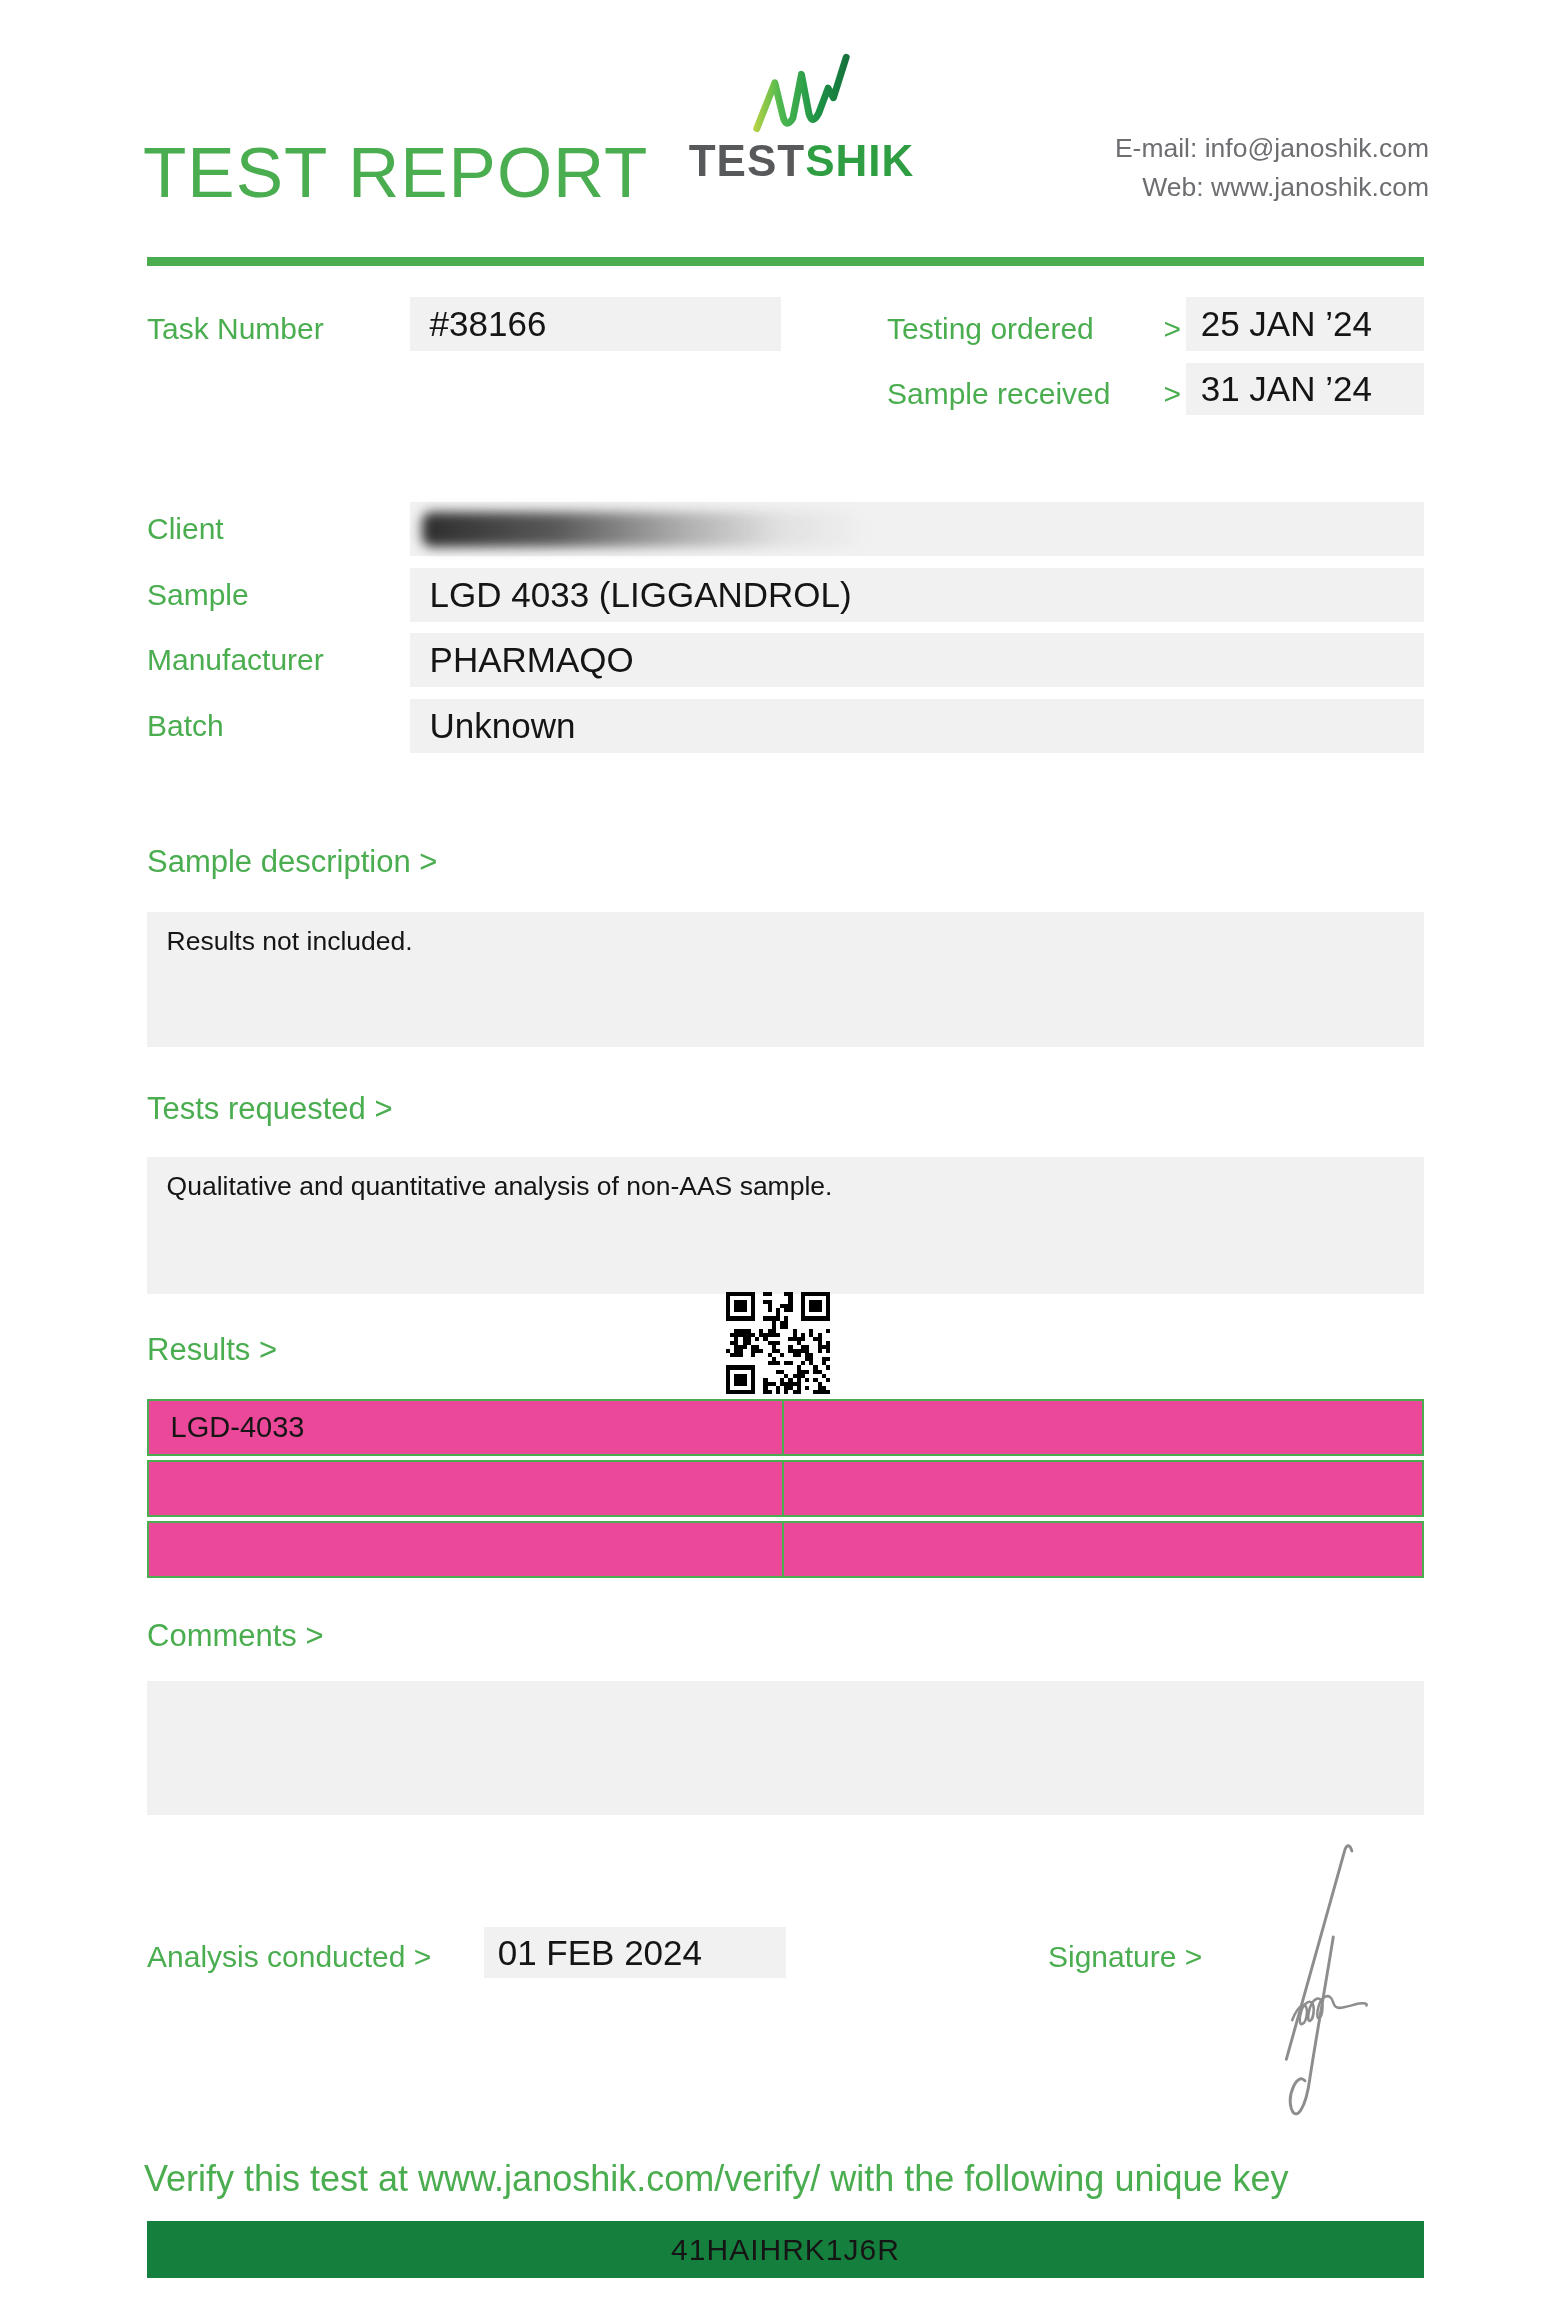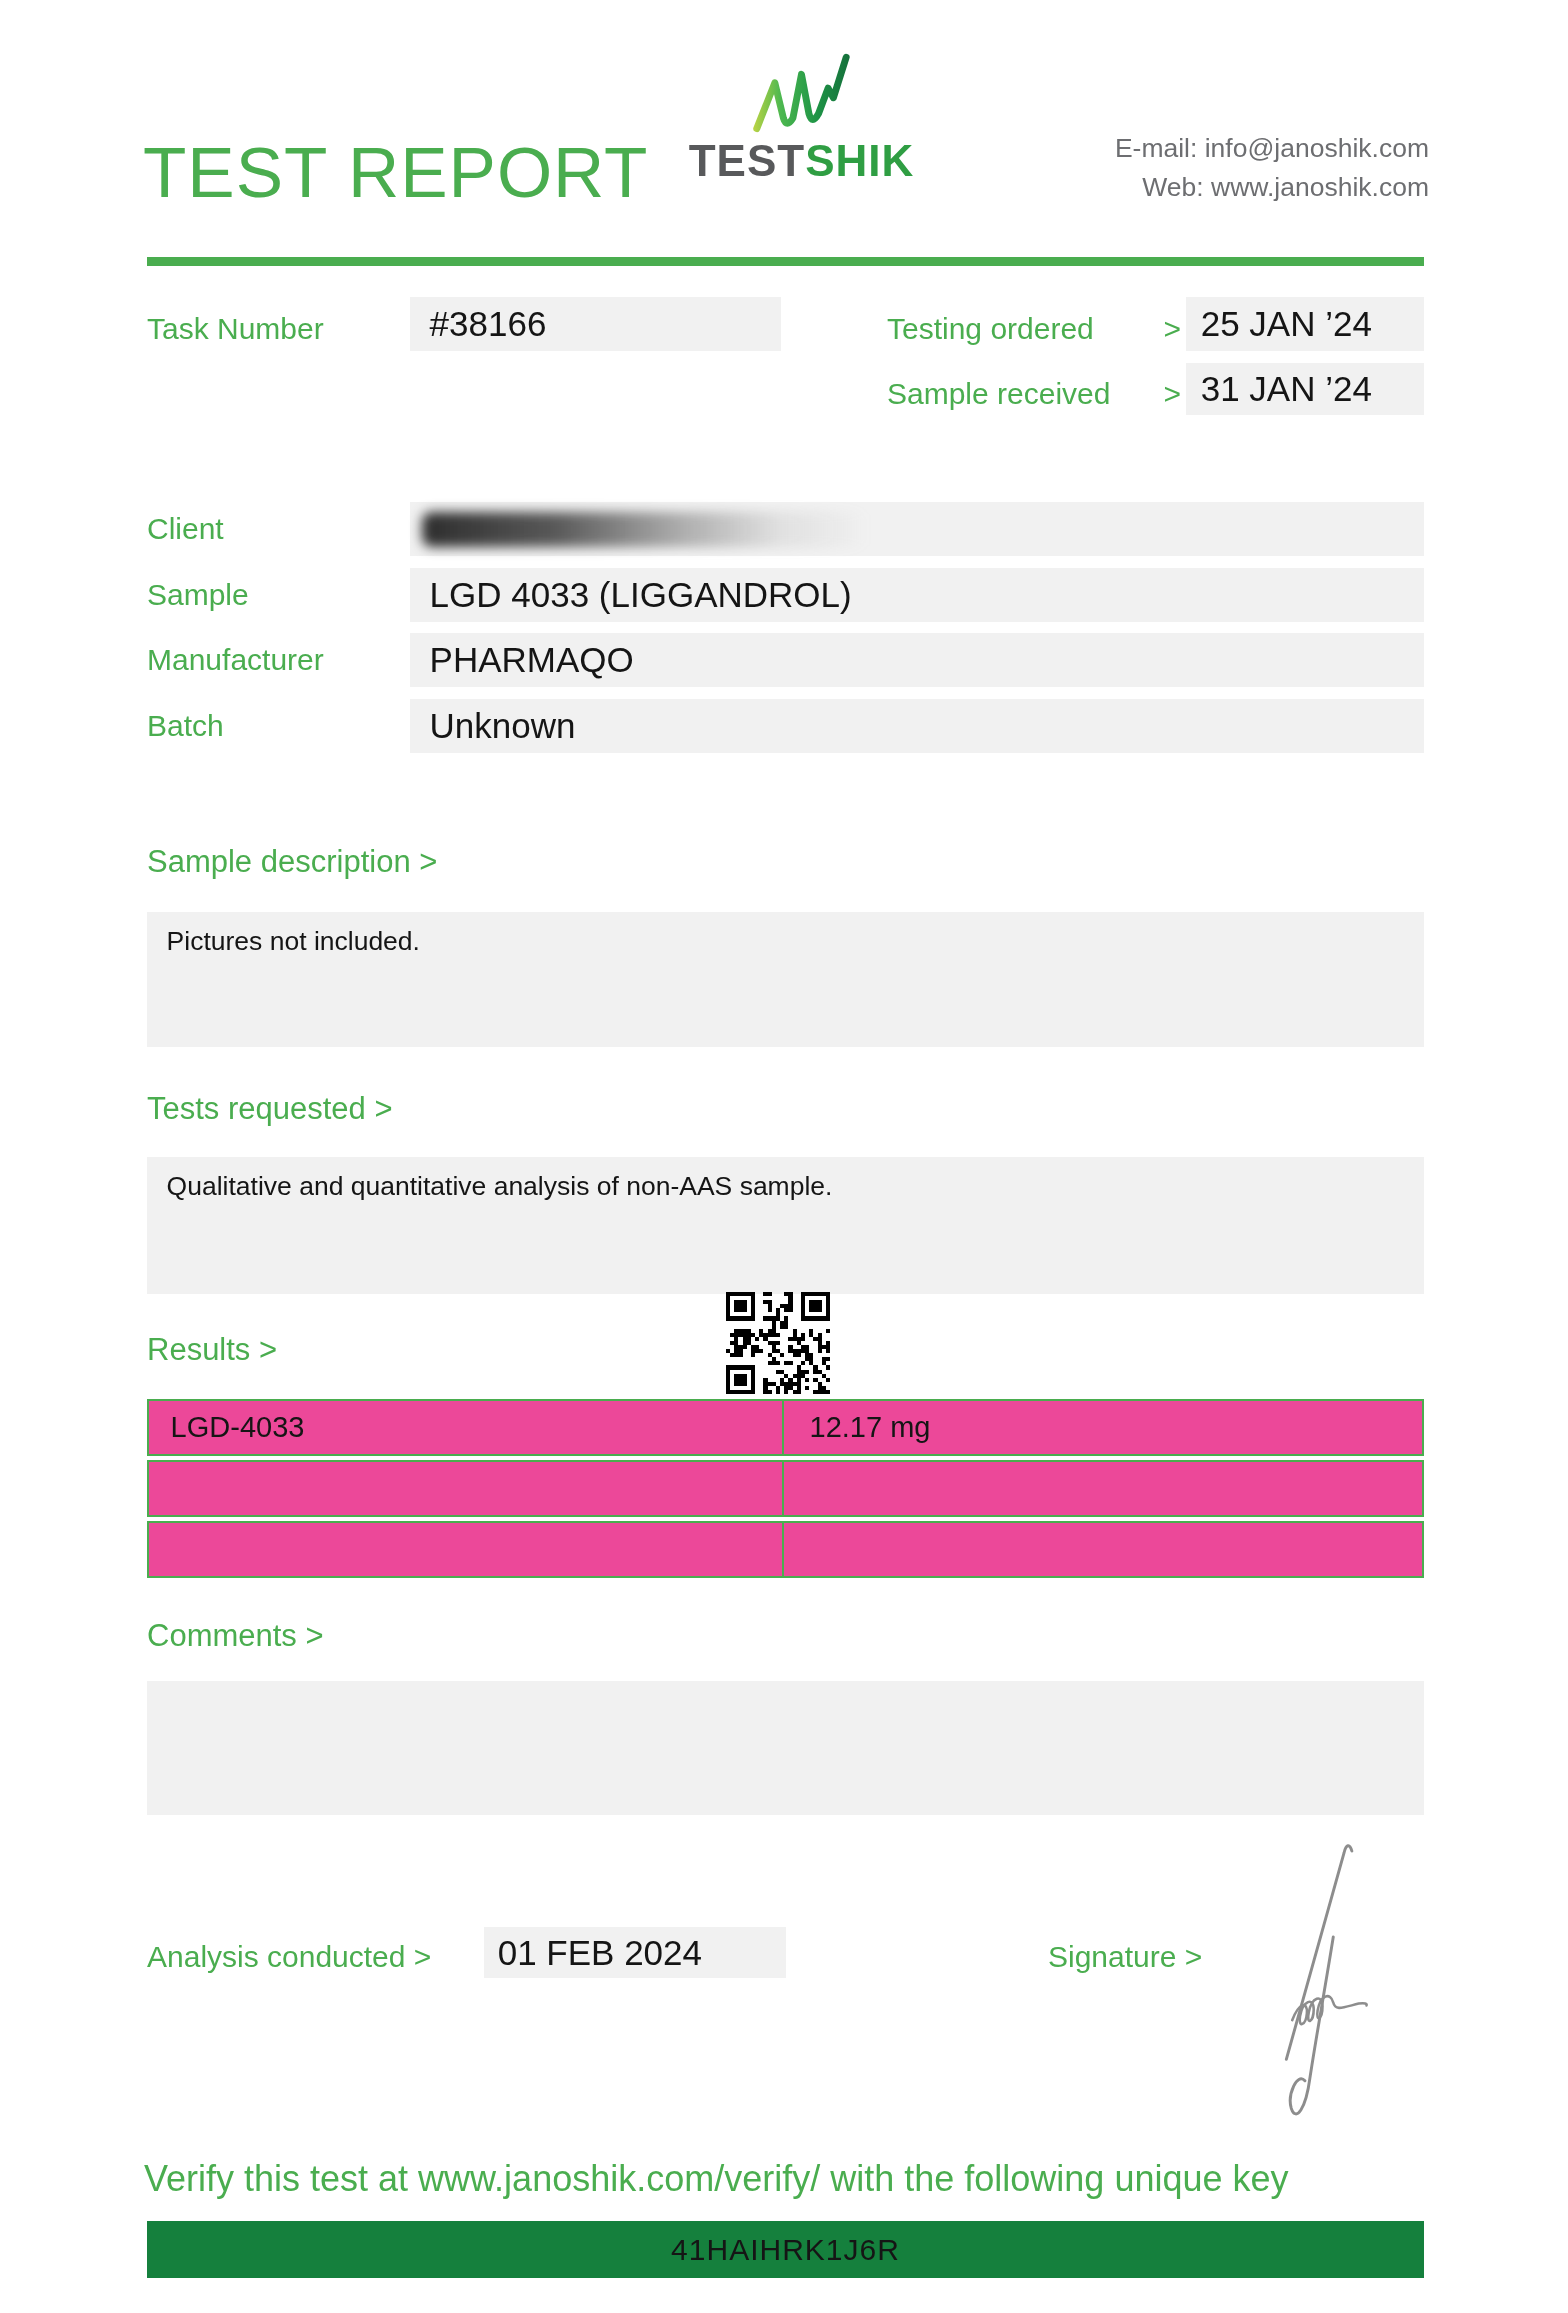--- a/index.html
+++ b/index.html
@@ -189,21 +189,21 @@
   <div class="abs detail-row" style="top:633px;">
     <div class="d-label glabel">Manufacturer</div>
     <div class="d-value value-box">PHARMAQO</div>
   </div>
   <div class="abs detail-row" style="top:699px;">
     <div class="d-label glabel">Batch</div>
     <div class="d-value value-box">Unknown</div>
   </div>
 
   <div class="abs glabel" style="left:147px; top:843px; font-size:31px;">Sample description &gt;</div>
-  <div class="abs section-box" style="left:147px; top:912px; width:1277px; height:135px;">Pictures not included.</div>
+  <div class="abs section-box" style="left:147px; top:912px; width:1277px; height:135px;">Results not included.</div>
 
   <div class="abs glabel" style="left:147px; top:1090px; font-size:31px;">Tests requested &gt;</div>
   <div class="abs section-box" style="left:147px; top:1157px; width:1277px; height:137px;">Qualitative and quantitative analysis of non-AAS sample.</div>
 
   <div class="abs qr-box">
     <svg id="qr-svg" width="104" height="102" viewBox="0 0 25 25" fill="#000000" shape-rendering="crispEdges" preserveAspectRatio="none">
         <rect x="9" y="0" width="1" height="1"></rect>
         <rect x="10" y="0" width="1" height="1"></rect>
         <rect x="14" y="0" width="1" height="1"></rect>
         <rect x="15" y="0" width="1" height="1"></rect>
@@ -476,21 +476,20 @@
         <rect x="5" y="24" width="1" height="1"></rect>
         <rect x="6" y="24" width="1" height="1"></rect>
       </svg>
   </div>
 
   <div class="abs glabel" style="left:147px; top:1331px; font-size:31px;">Results &gt;</div>
 
   <div class="abs results-table">
     <div class="t-row">
       <div class="t-cell-left">LGD-4033</div>
-      <div class="t-cell-right">12.17 mg</div>
     </div>
     <div class="t-row">
       <div class="t-cell-left"></div>
       <div class="t-cell-right"></div>
     </div>
     <div class="t-row">
       <div class="t-cell-left"></div>
       <div class="t-cell-right"></div>
     </div>
   </div>

